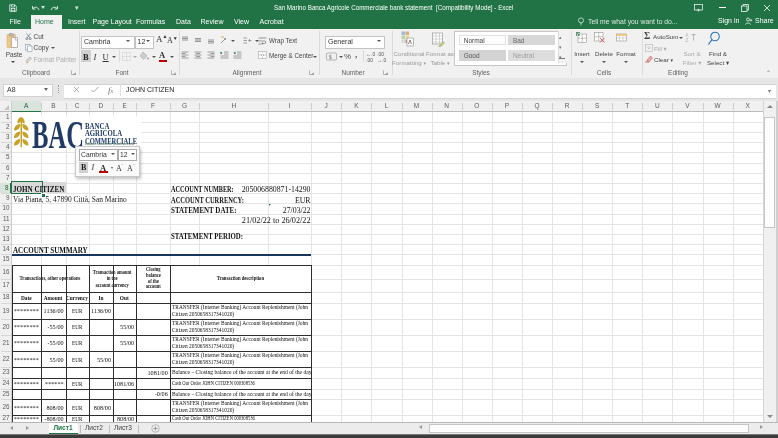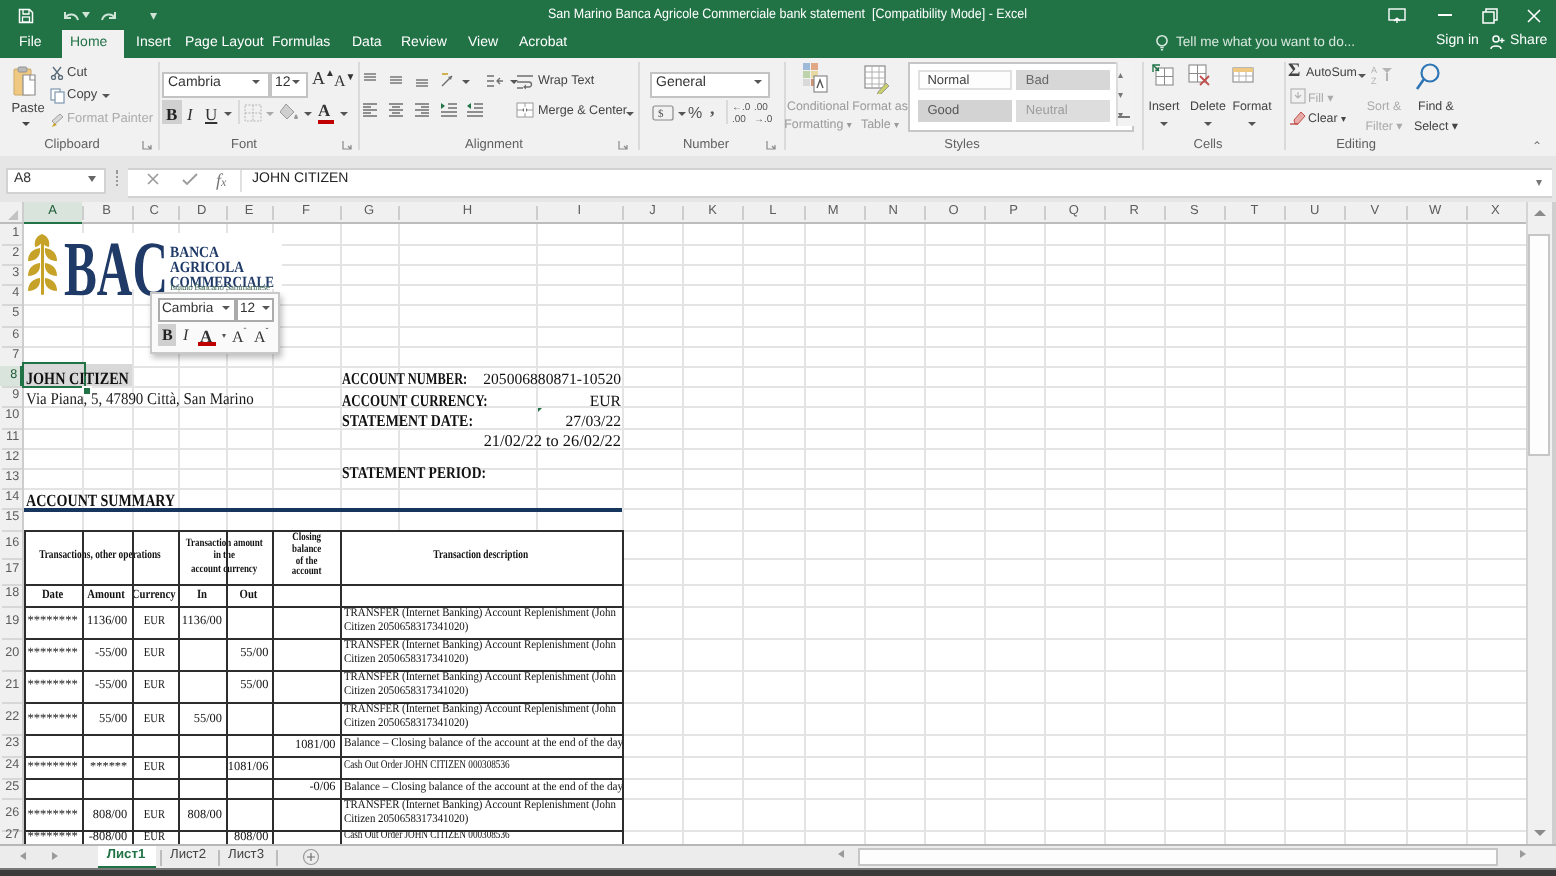--- a/index.html
+++ b/index.html
@@ -479,21 +479,21 @@
 <text x="170" y="52" font-family="Liberation Serif,serif" font-weight="bold" font-size="15.5" fill="#1f3a67" textLength="74" lengthAdjust="spacingAndGlyphs">AGRICOLA</text>
 <text x="170" y="67" font-family="Liberation Serif,serif" font-weight="bold" font-size="15.5" fill="#1f3a67" textLength="104" lengthAdjust="spacingAndGlyphs">COMMERCIALE</text>
 <text x="170" y="69.5" font-family="Liberation Serif,serif" font-size="9" fill="#4a6f5c" textLength="100">Istituto Bancario Sammarinese</text>
 </svg>
 <div class="a" style="left:12px;top:182.2px;width:53.6px;height:10.6px;background:#d9d9d9"></div>
 <div class="a" style="left:11px;top:180.8px;width:31.5px;height:13.2px;border:1.5px solid #217346;box-sizing:border-box"></div>
 <div class="a" style="left:41.2px;top:192.6px;width:3px;height:3px;background:#217346;border:0.5px solid #fff"></div>
 <div class="a ws" style="left:13px;top:183.8px;font-size:0"><span style="display:inline-block;vertical-align:top;transform:scaleX(0.825);transform-origin:left center;font-size:8.6px;font-weight:bold;color:#111;white-space:nowrap;text-align:left;font-family:'Liberation Serif',serif">JOHN CITIZEN</span></div>
 <div class="a ws" style="left:12.6px;top:195.4px;font-size:0"><span style="display:inline-block;vertical-align:top;transform:scaleX(0.9);transform-origin:left center;font-size:8.3px;color:#1a1a1a;white-space:nowrap;text-align:left;font-family:'Liberation Serif',serif">Via Piana, 5, 47890 Città, San Marino</span></div>
 <div class="a ws" style="left:171px;top:185.4px;font-size:0"><span style="display:inline-block;vertical-align:top;transform:scaleX(0.75);transform-origin:left center;font-size:8.3px;font-weight:bold;color:#111;white-space:nowrap;text-align:left;font-family:'Liberation Serif',serif">ACCOUNT NUMBER:</span></div>
-<div class="a ws" style="left:170px;top:185.4px;width:140.5px;text-align:right;font-size:0"><span style="display:inline-block;vertical-align:top;transform:scaleX(1.0);transform-origin:right center;font-size:7.8px;color:#111;white-space:nowrap;text-align:right;font-family:'Liberation Serif',serif">205006880871-10520</span></div>
+<div class="a ws" style="left:170px;top:185.4px;width:140.5px;text-align:right;font-size:0"><span style="display:inline-block;vertical-align:top;transform:scaleX(1.0);transform-origin:right center;font-size:7.8px;color:#111;white-space:nowrap;text-align:right;font-family:'Liberation Serif',serif">205006880871-14290</span></div>
 <div class="a ws" style="left:171px;top:195.6px;font-size:0"><span style="display:inline-block;vertical-align:top;transform:scaleX(0.78);transform-origin:left center;font-size:8.3px;font-weight:bold;color:#111;white-space:nowrap;text-align:left;font-family:'Liberation Serif',serif">ACCOUNT CURRENCY:</span></div>
 <div class="a ws" style="left:170px;top:195.6px;width:140.5px;text-align:right;font-size:0"><span style="display:inline-block;vertical-align:top;transform:scaleX(1.0);transform-origin:right center;font-size:7.8px;color:#111;white-space:nowrap;text-align:right;font-family:'Liberation Serif',serif">EUR</span></div>
 <div class="a ws" style="left:171px;top:205.8px;font-size:0"><span style="display:inline-block;vertical-align:top;transform:scaleX(0.84);transform-origin:left center;font-size:8.3px;font-weight:bold;color:#111;white-space:nowrap;text-align:left;font-family:'Liberation Serif',serif">STATEMENT DATE:</span></div>
 <div class="a ws" style="left:170px;top:205.8px;width:140.5px;text-align:right;font-size:0"><span style="display:inline-block;vertical-align:top;transform:scaleX(1.0);transform-origin:right center;font-size:7.8px;color:#111;white-space:nowrap;text-align:right;font-family:'Liberation Serif',serif">27/03/22</span></div>
 <div class="a ws" style="left:171px;top:232px;font-size:0"><span style="display:inline-block;vertical-align:top;transform:scaleX(0.82);transform-origin:left center;font-size:8.3px;font-weight:bold;color:#111;white-space:nowrap;text-align:left;font-family:'Liberation Serif',serif">STATEMENT PERIOD:</span></div>
 <div class="a ws" style="left:170px;top:216.0px;width:140.5px;text-align:right;font-size:0"><span style="display:inline-block;vertical-align:top;transform:scaleX(1.0);transform-origin:right center;font-size:8.2px;color:#111;white-space:nowrap;text-align:right;font-family:'Liberation Serif',serif">21/02/22 to 26/02/22</span></div>
 <div class="a" style="left:268.8px;top:203.9px;width:0;height:0;border-top:2.6px solid #1e7145;border-right:2.6px solid transparent"></div>
 <div class="a ws" style="left:13px;top:244.7px;font-size:0"><span style="display:inline-block;vertical-align:top;transform:scaleX(0.82);transform-origin:left center;font-size:8.6px;font-weight:bold;color:#111;white-space:nowrap;text-align:left;font-family:'Liberation Serif',serif">ACCOUNT SUMMARY</span></div>
 <div class="a" style="left:11.6px;top:254.3px;width:299.6px;height:1.8px;background:#17365d"></div>
 <div class="a" style="left:11.6px;top:265px;width:299.6px;height:157px;background:#fff"></div>

